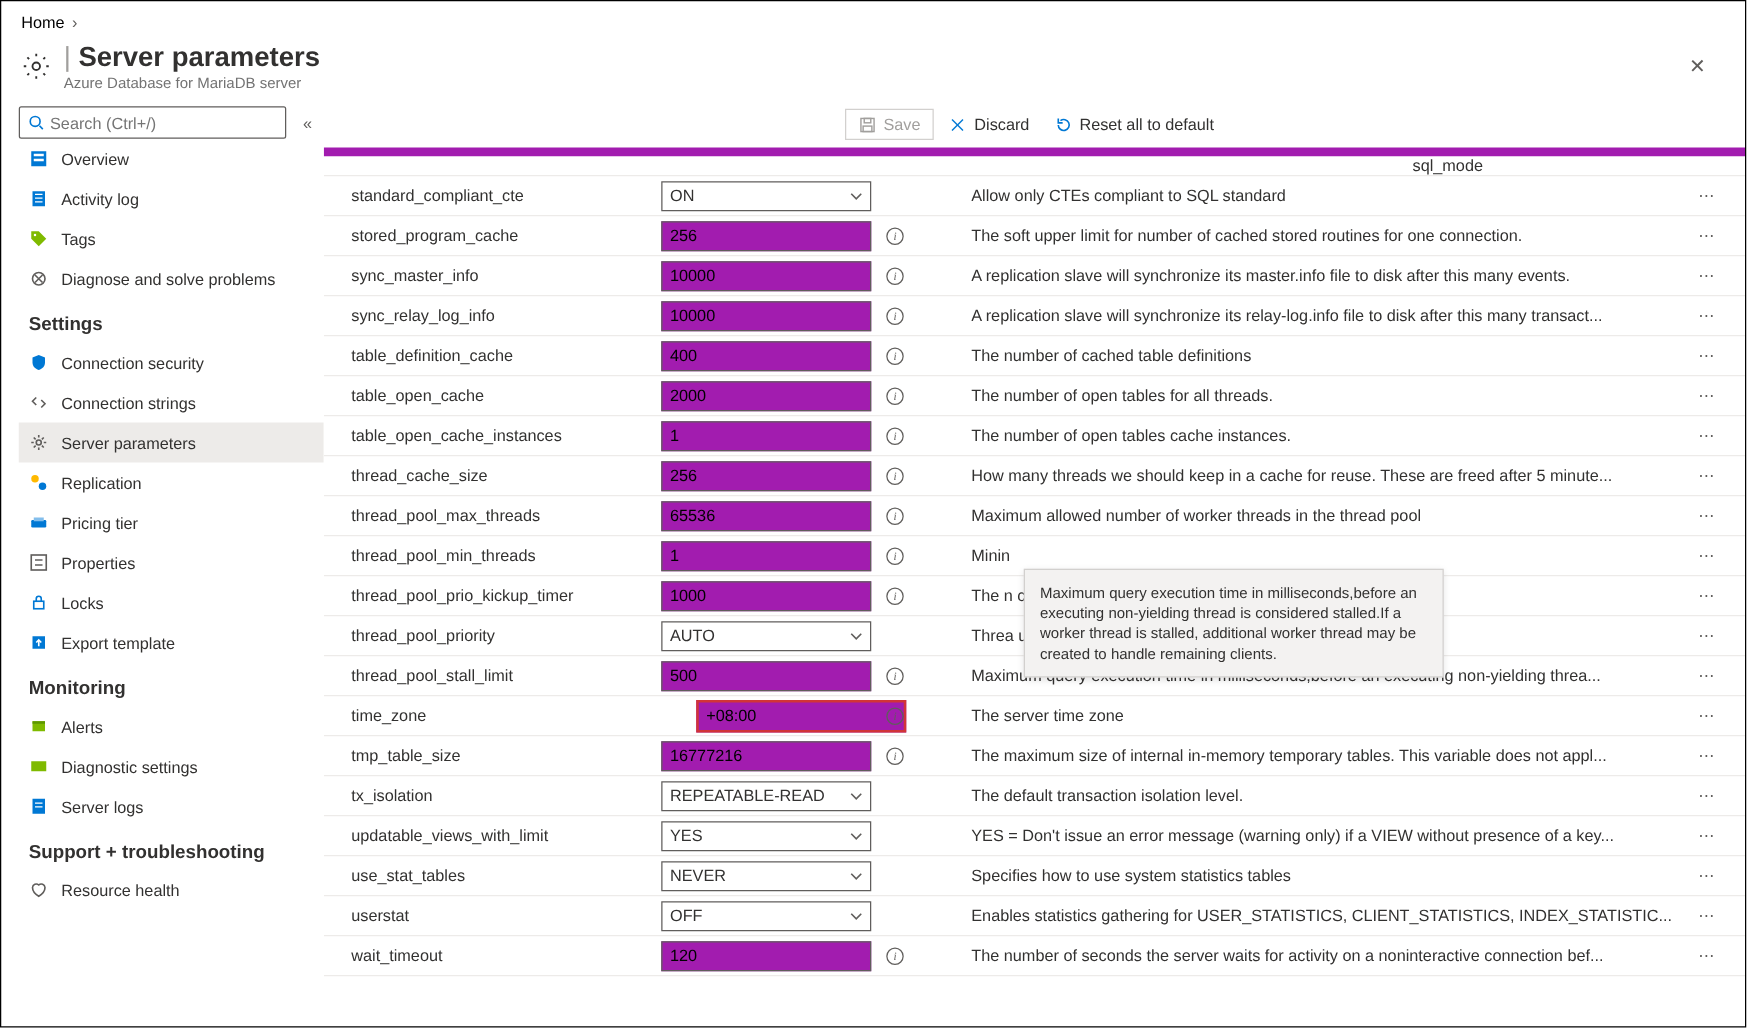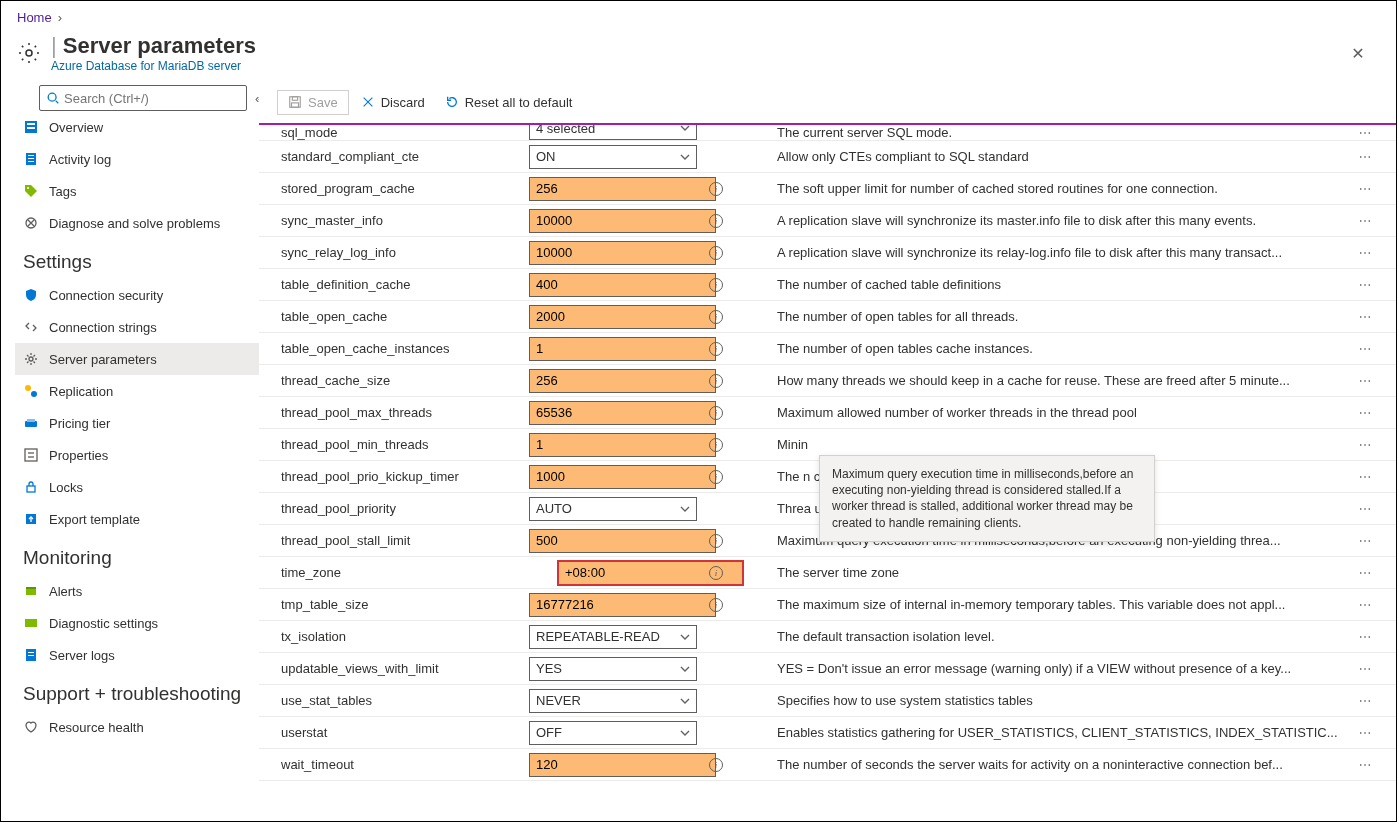--- a/index.html
+++ b/index.html
@@ -1,54 +1,54 @@
 <!DOCTYPE html>
 <html><head>
 <meta charset="utf-8">
 <style>
   * { box-sizing: border-box; margin: 0; padding: 0; }
   html, body { height: 100%; font-family: "Segoe UI", Arial, sans-serif; font-size: 13px; color: #323130; background: #fff; }
   .frame { border: 1px solid #000; width: 1397px; height: 822px; position: relative; overflow: hidden; }
   .breadcrumb { display: flex; align-items: center; gap: 6px; padding: 4px 16px; height: 32px; font-size: 13px; }
-  .breadcrumb a { color: #4c1d95; text-decoration: none; }
+  .breadcrumb a { color: #000000; text-decoration: none; }
   .chev { color: #605e5c; }
   .header { display: flex; align-items: center; padding: 0 16px 8px 16px; height: 48px; }
   .gear-big svg { width: 24px; height: 24px; }
   .server-hdr { margin-left: 10px; }
   .title-row { display: flex; align-items: baseline; }
   .title-sep { font-size: 22px; color: #a19f9d; font-weight: 300; margin-right: 6px; }
   .page-title { font-size: 22px; font-weight: 600; }
-  .subtitle { font-size: 12px; color: #0369a1; }
+  .subtitle { font-size: 12px; color: #737373; }
   .close-btn { margin-left: auto; margin-right: 8px; width: 28px; height: 28px; display:flex; align-items:center; justify-content:center; cursor:pointer; color:#605e5c; font-size: 16px;}
   .body { display: flex; height: calc(100% - 80px); }
   .sidebar { width: 258px; border-right: none; display:flex; flex-direction:column; padding: 4px 0 0 14px; overflow:hidden;}
   .search-row { display:flex; align-items:center; gap:8px; padding-right:4px;}
-  .search-box { flex:1; display:flex; align-items:center; border:1px solid #605e5c; border-radius:2px; height:26px; padding:0 6px;margin-left:24px; }
+  .search-box { flex:1; display:flex; align-items:center; border:1px solid #605e5c; border-radius:2px; height:26px; padding:0 6px; }
   .search-box svg { width:14px; height:14px; color:#0078d4; margin-right:4px;}
   .search-box input { border:none; outline:none; flex:1; font-size:13px; background:transparent;}
   .collapse-btn { width:18px; text-align:center; color:#605e5c; cursor:pointer;}
   .nav-item { display:flex; align-items:center; height:32px; padding:0 8px; cursor:pointer; gap:10px; font-size:13px;}
   .nav-item.selected { background:#edebe9;}
   .nav-icon { width:16px; height:16px; display:flex; align-items:center; justify-content:center;}
-  .section-hdr { font-weight:400; padding: 12px 8px 6px 8px; font-size:19px;}
+  .section-hdr { font-weight:700; padding: 12px 8px 6px 8px; font-size:15px;}
   .main { flex:1; display:flex; flex-direction:column; overflow:hidden; }
-  .toolbar { display:flex; align-items:center; gap:4px; padding:6px 18px; border-bottom:2px solid #a21caf; height:44px;}
+  .toolbar { display:flex; align-items:center; gap:4px; padding:6px 18px; border-bottom:7px solid #a21caf; height:44px;justify-content:center;}
   .tool-btn { display:flex; align-items:center; gap:6px; padding:4px 8px; cursor:pointer; color:#323130; font-size:13px;}
   .tool-btn .ico { color:#0078d4; display:flex;}
   .tool-btn.disabled { color:#a19f9d; border:1px solid #d2d0ce; padding:4px 10px;}
   .tool-btn.disabled .ico { color:#a19f9d;}
   .grid { flex:1; overflow:auto; position:relative;}
   .row { display:flex; align-items:center; height:32px; border-bottom:1px solid #edebe9; padding: 0 18px; gap:0; }
-  .row.cutoff { height:16px; border-top:none; align-items:flex-end; overflow:hidden;}
+  .row.cutoff { height:16px; border-top:none; align-items:flex-end; overflow:hidden;flex-direction:column;}
   .col-name { width: 252px; flex-shrink:0; padding-left:4px; font-size:13px; white-space:nowrap; overflow:hidden; text-overflow:ellipsis;}
   .col-val  { width: 180px; flex-shrink:0; }
   .col-info { width: 68px; flex-shrink:0; display:flex; align-items:center; }
   .col-desc { flex:1; min-width:0; font-size:13px; white-space:nowrap; overflow:hidden; text-overflow:ellipsis; padding-right:8px;}
   .col-act  { width: 26px; flex-shrink:0; text-align:center; cursor:pointer; color:#605e5c;}
-  .val-input { width:187px; height:24px; border:1px solid #605e5c; padding:0 6px; font-size:13px; background:#fdba74;}
+  .val-input { width:168px; height:24px; border:1px solid #605e5c; padding:0 6px; font-size:13px; background:#a21caf;}
   .val-select { width:168px; height:24px; border:1px solid #605e5c; padding:0 20px 0 6px; font-size:13px; background:#fff; position:relative; display:flex; align-items:center;}
   .val-select .caret { position:absolute; right:6px; pointer-events:none;}
   .highlight .val-input { border:2px solid #d13438; height:26px;margin-left:28px;}
   .info-ico { width:14px; height:14px; border:1px solid #605e5c; border-radius:50%; display:flex; align-items:center; justify-content:center; font-size:9px; font-style:italic; font-family:serif; color:#605e5c; cursor:pointer;}
   .tooltip { position:absolute; background:#f3f2f1; border:1px solid #d2d0ce; box-shadow: 0 2px 6px rgba(0,0,0,0.12); padding:10px 12px; width:336px; font-size:12px; line-height:1.35; color:#323130; z-index:5;}
   svg { display:block; }
 </style>
 </head>
 <body>
 <div class="frame">

